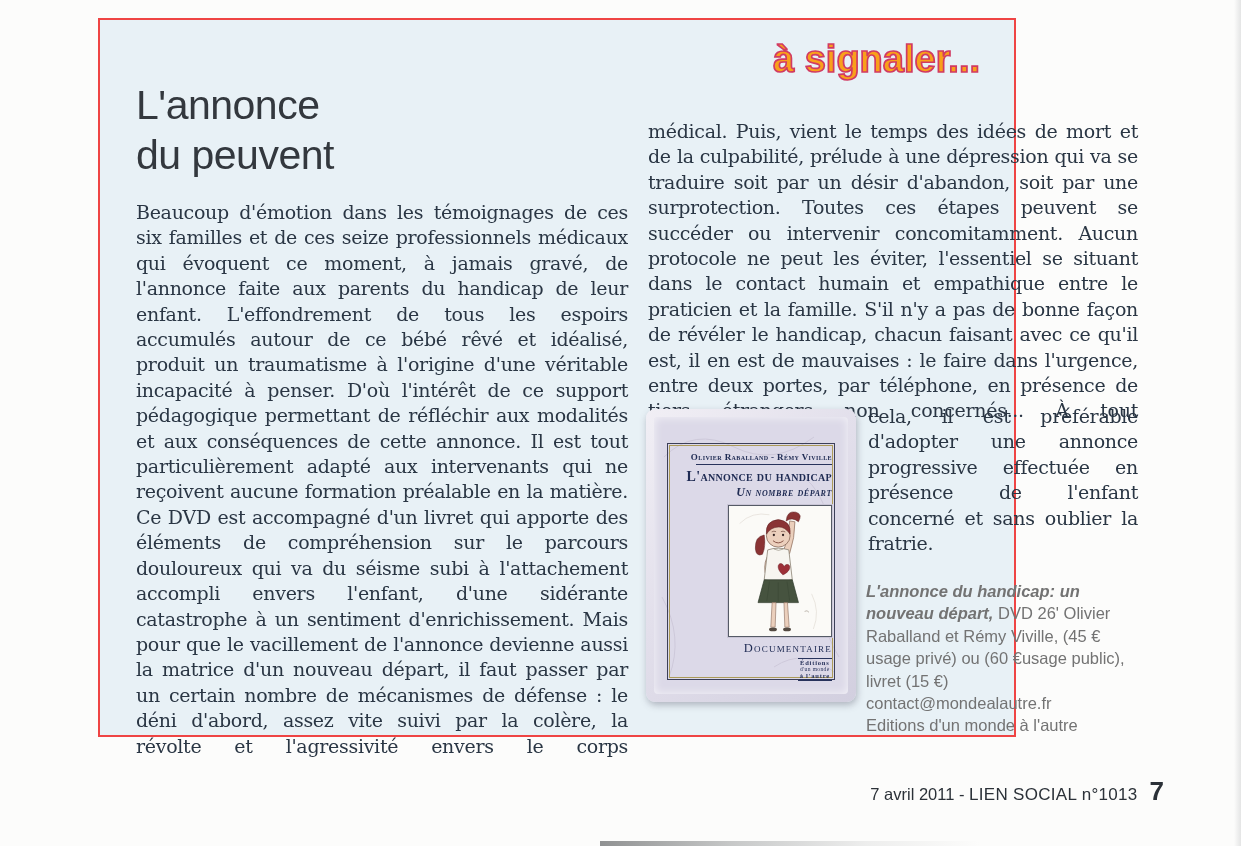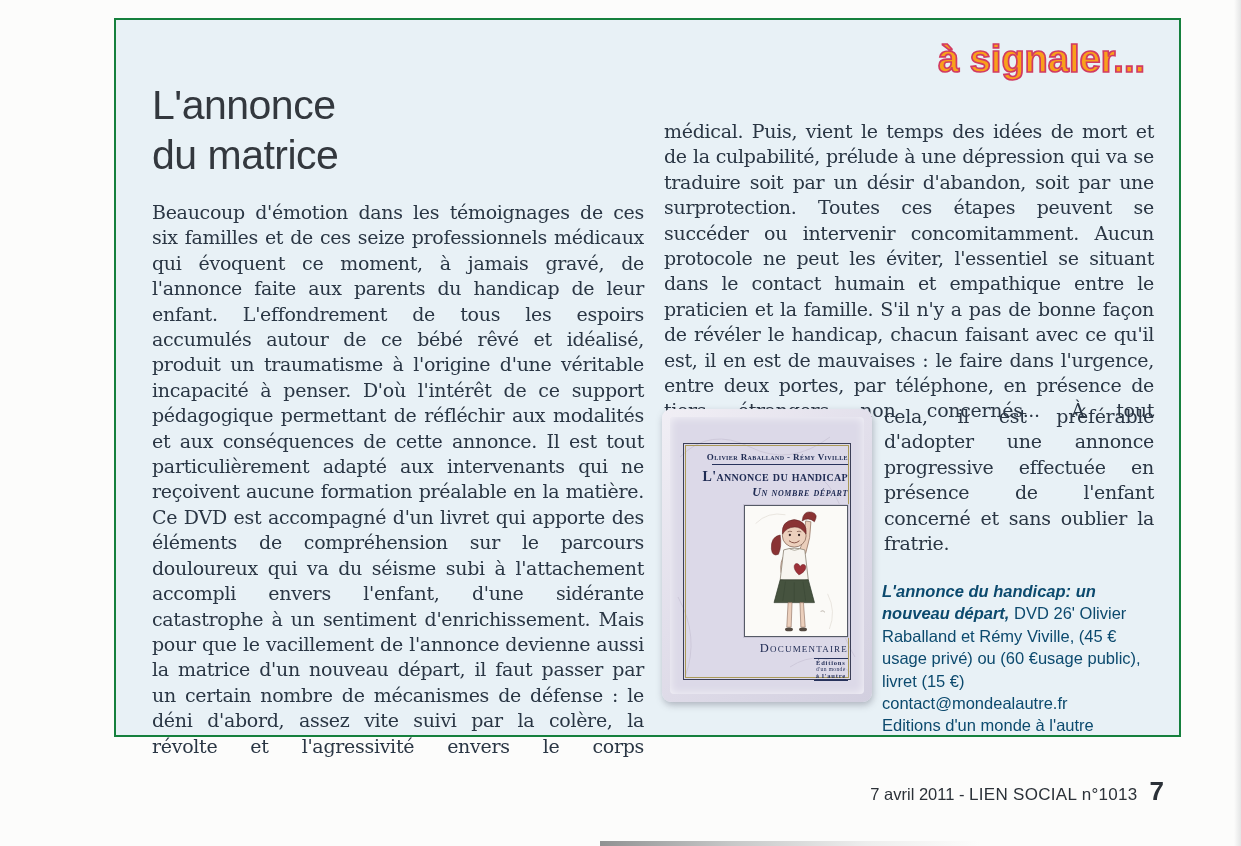--- a/index.html
+++ b/index.html
@@ -3,22 +3,22 @@
 <meta charset="utf-8">
 <style>
   html,body{margin:0;padding:0;}
   body{
     width:1241px;height:846px;position:relative;overflow:hidden;
     background:#fcfcfb;
     font-family:"Liberation Sans", sans-serif;
   }
   
   .panel{
-    position:absolute;left:114px;top:18px;width:1067px;height:719px;
-    background:#e8f1f6;border:2px solid #15803d;box-sizing:border-box;
+    position:absolute;left:98px;top:18px;width:918px;height:719px;
+    background:#e8f1f6;border:2px solid #ef4444;box-sizing:border-box;
   }
   
   .badge{
     position:absolute;right:34px;top:18px;
     font-size:38px;font-weight:700;letter-spacing:0px;
     color:#f9a01b;
     -webkit-text-stroke:1.7px #d13a62;
   }
   
   .title{
@@ -91,21 +91,21 @@
     margin-top:2px;text-align:center;line-height:1.05;color:#28335c;
     border-top:1px solid #28335c;border-bottom:1px solid #28335c;
     padding:1px 2px;
   }
   .pub-line1{font-size:6.5px;font-weight:700;letter-spacing:.8px;}
   .pub-line2{font-size:5.5px;letter-spacing:.4px;}
   .pub-line3{font-size:6.5px;font-weight:700;letter-spacing:.8px;text-decoration:underline;}
   
   .caption{
     position:absolute;left:766px;top:560px;width:278px;
-    font-size:16.5px;line-height:22.4px;color:#0c4a6e;
+    font-size:16.5px;line-height:22.4px;color:#737373;
   }
   .caption .cap-title{font-weight:700;font-style:italic;}
   
   .footer{
     position:absolute;right:77px;top:776px;display:flex;align-items:baseline;
     color:#2b3138;white-space:pre;
   }
   .footer .f-date{font-size:16.5px;}
   .footer .f-mag{font-size:17px;font-weight:400;letter-spacing:.3px;}
   .footer .f-page{font-size:26px;font-weight:700;margin-left:12px;}
@@ -121,21 +121,21 @@
 </style>
 </head>
 <body>
 
 <div class="panel">
 
   <div class="badge">à signaler...</div>
 
   <div class="title">
     <div>L'annonce</div>
-    <div>du matrice</div>
+    <div>du peuvent</div>
   </div>
 
   <div class="serif col-left">Beaucoup d'émotion dans les témoignages de ces six familles et de ces seize professionnels médicaux qui évoquent ce moment, à jamais gravé, de l'annonce faite aux parents du handicap de leur enfant. L'effondrement de tous les espoirs accumulés autour de ce bébé rêvé et idéalisé, produit un traumatisme à l'origine d'une véritable incapacité à penser. D'où l'intérêt de ce support pédagogique permettant de réfléchir aux modalités et aux conséquences de cette annonce. Il est tout particulièrement adapté aux intervenants qui ne reçoivent aucune formation préalable en la matière. Ce DVD est accompagné d'un livret qui apporte des éléments de compréhension sur le parcours douloureux qui va du séisme subi à l'attachement accompli envers l'enfant, d'une sidérante catastrophe à un sentiment d'enrichissement. Mais pour que le vacillement de l'annonce devienne aussi la matrice d'un nouveau départ, il faut passer par un certain nombre de mécanismes de défense : le déni d'abord, assez vite suivi par la colère, la révolte et l'agressivité envers le corps</div>
 
   <div class="serif col-right-top">médical. Puis, vient le temps des idées de mort et de la culpabilité, prélude à une dépression qui va se traduire soit par un désir d'abandon, soit par une surprotection. Toutes ces étapes peuvent se succéder ou intervenir concomitamment. Aucun protocole ne peut les éviter, l'essentiel se situant dans le contact humain et empathique entre le praticien et la famille. S'il n'y a pas de bonne façon de révéler le handicap, chacun faisant avec ce qu'il est, il en est de mauvaises : le faire dans l'urgence, entre deux portes, par téléphone, en présence de tiers étrangers non concernés... À tout</div>
 
   <div class="serif col-right-side">cela, il est préférable d'adopter une annonce progressive effectuée en présence de l'enfant concerné et sans oublier la fratrie.</div>
 
   <div class="dvd-photo">
     <div class="dvd-case">

